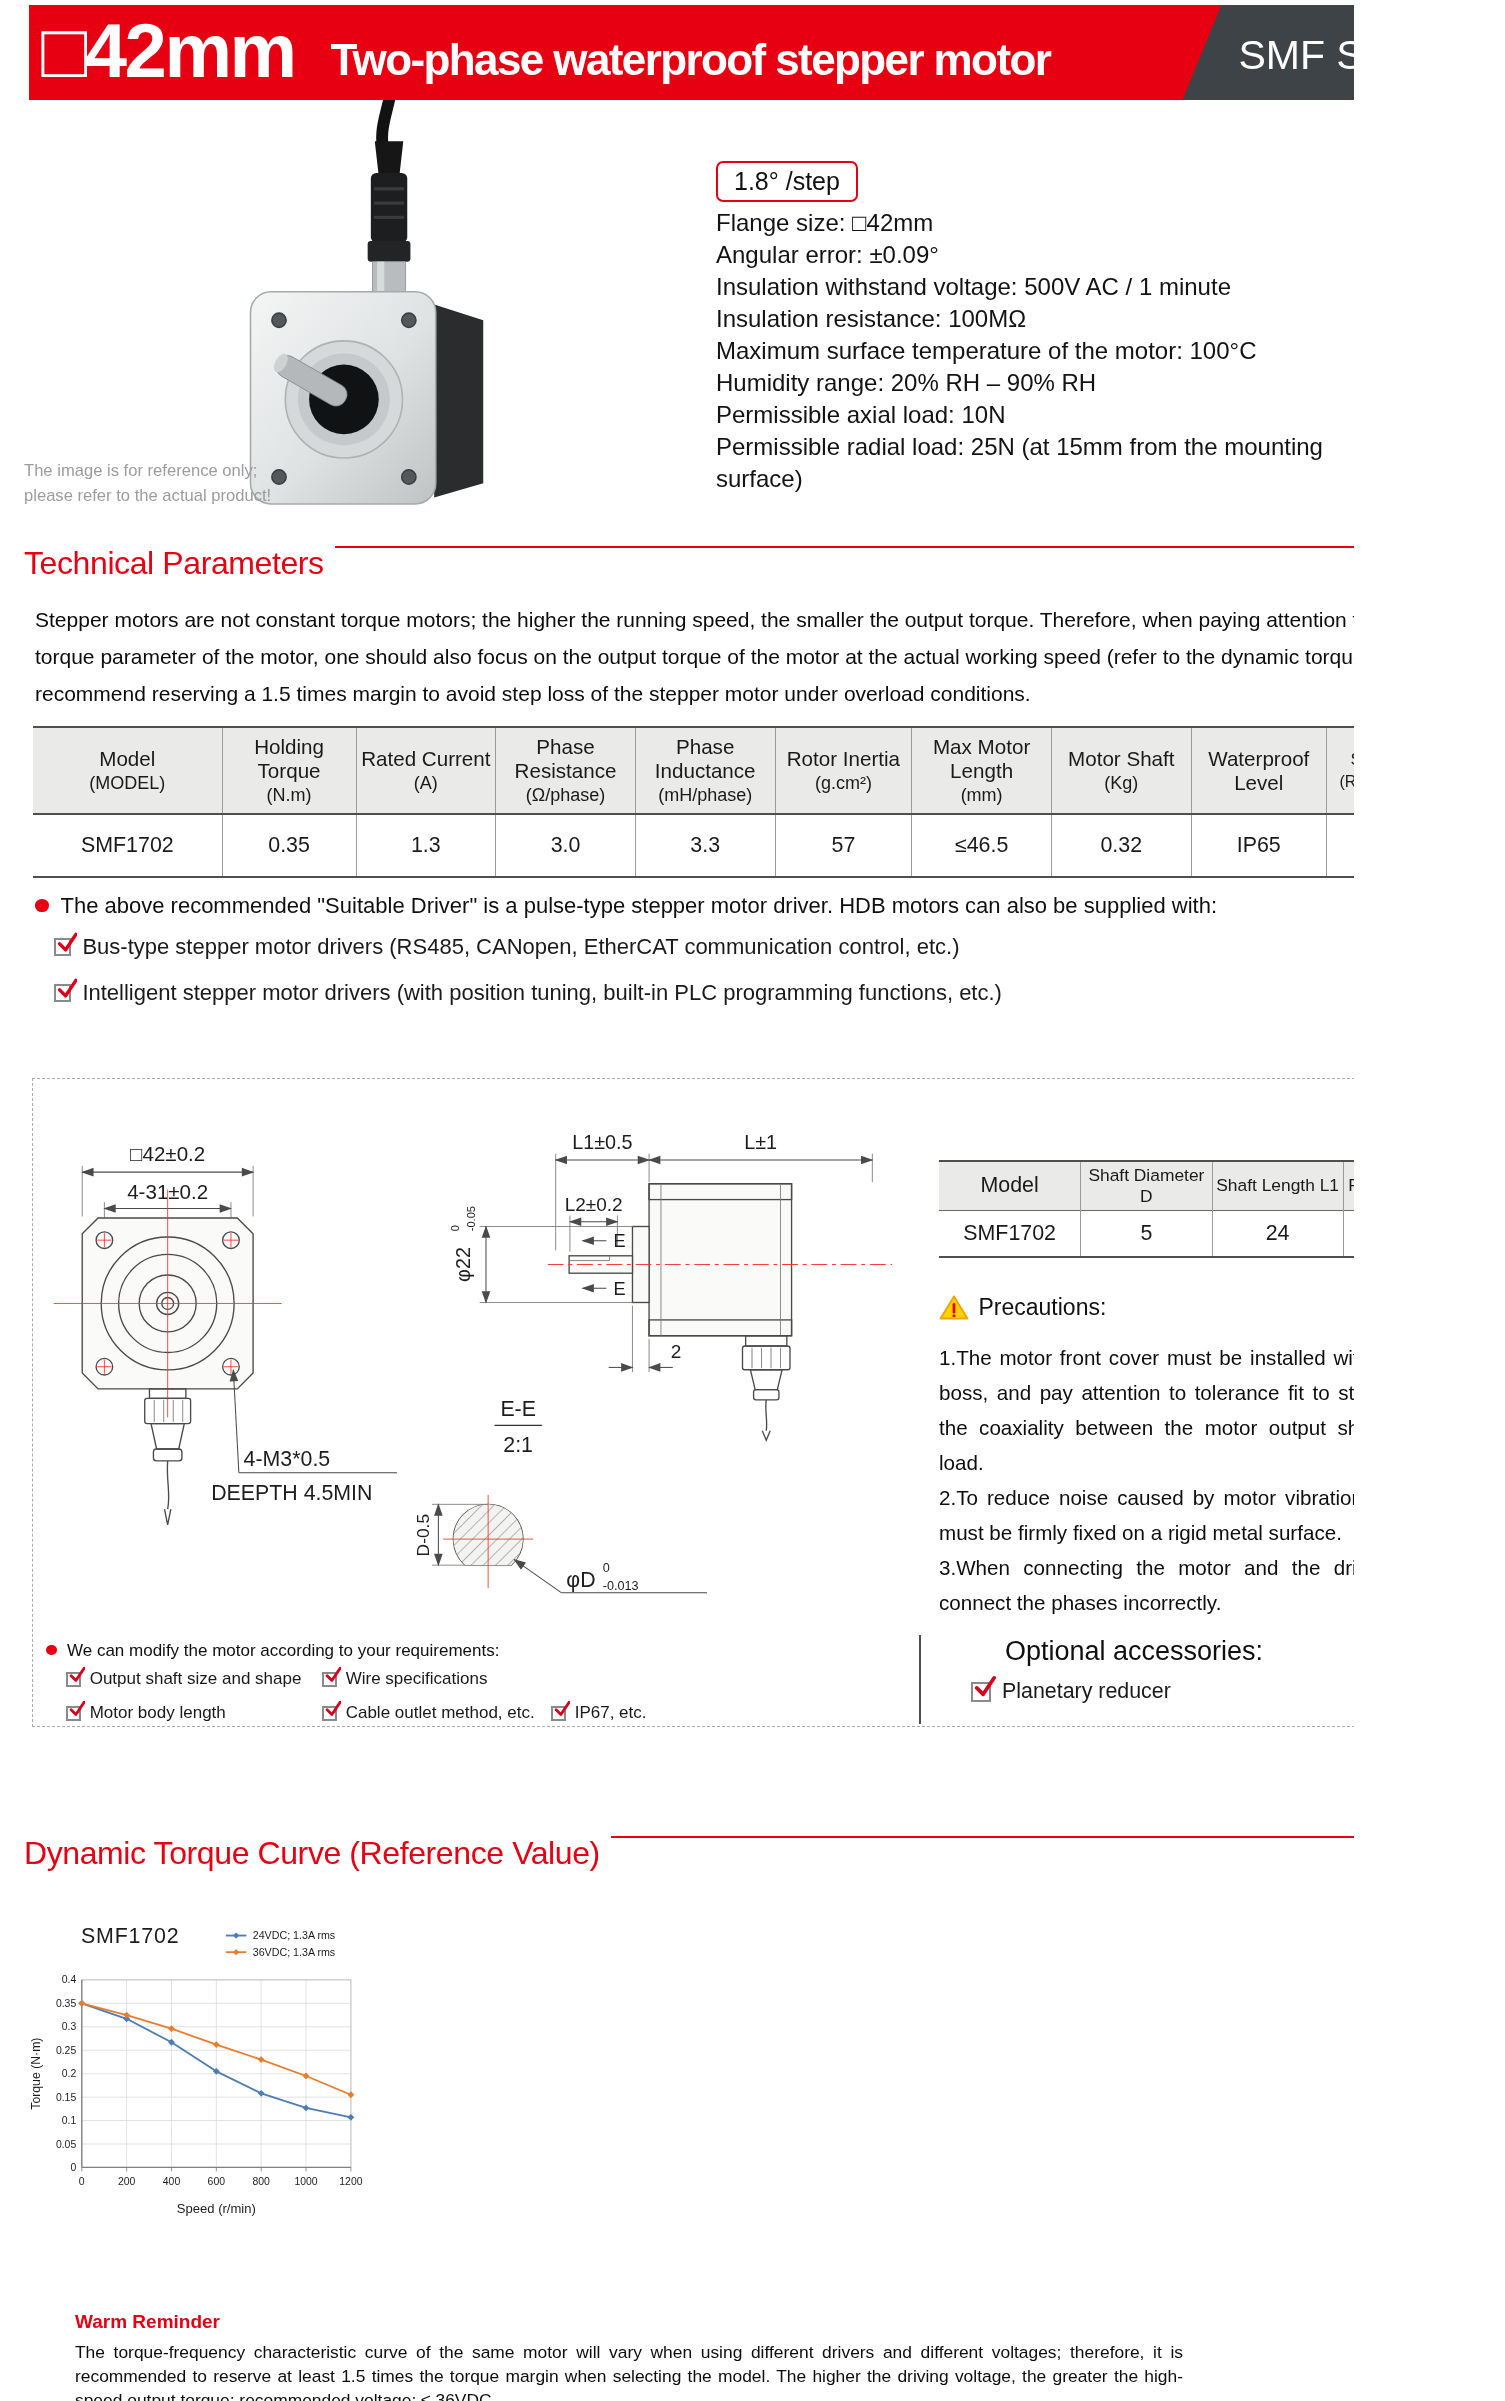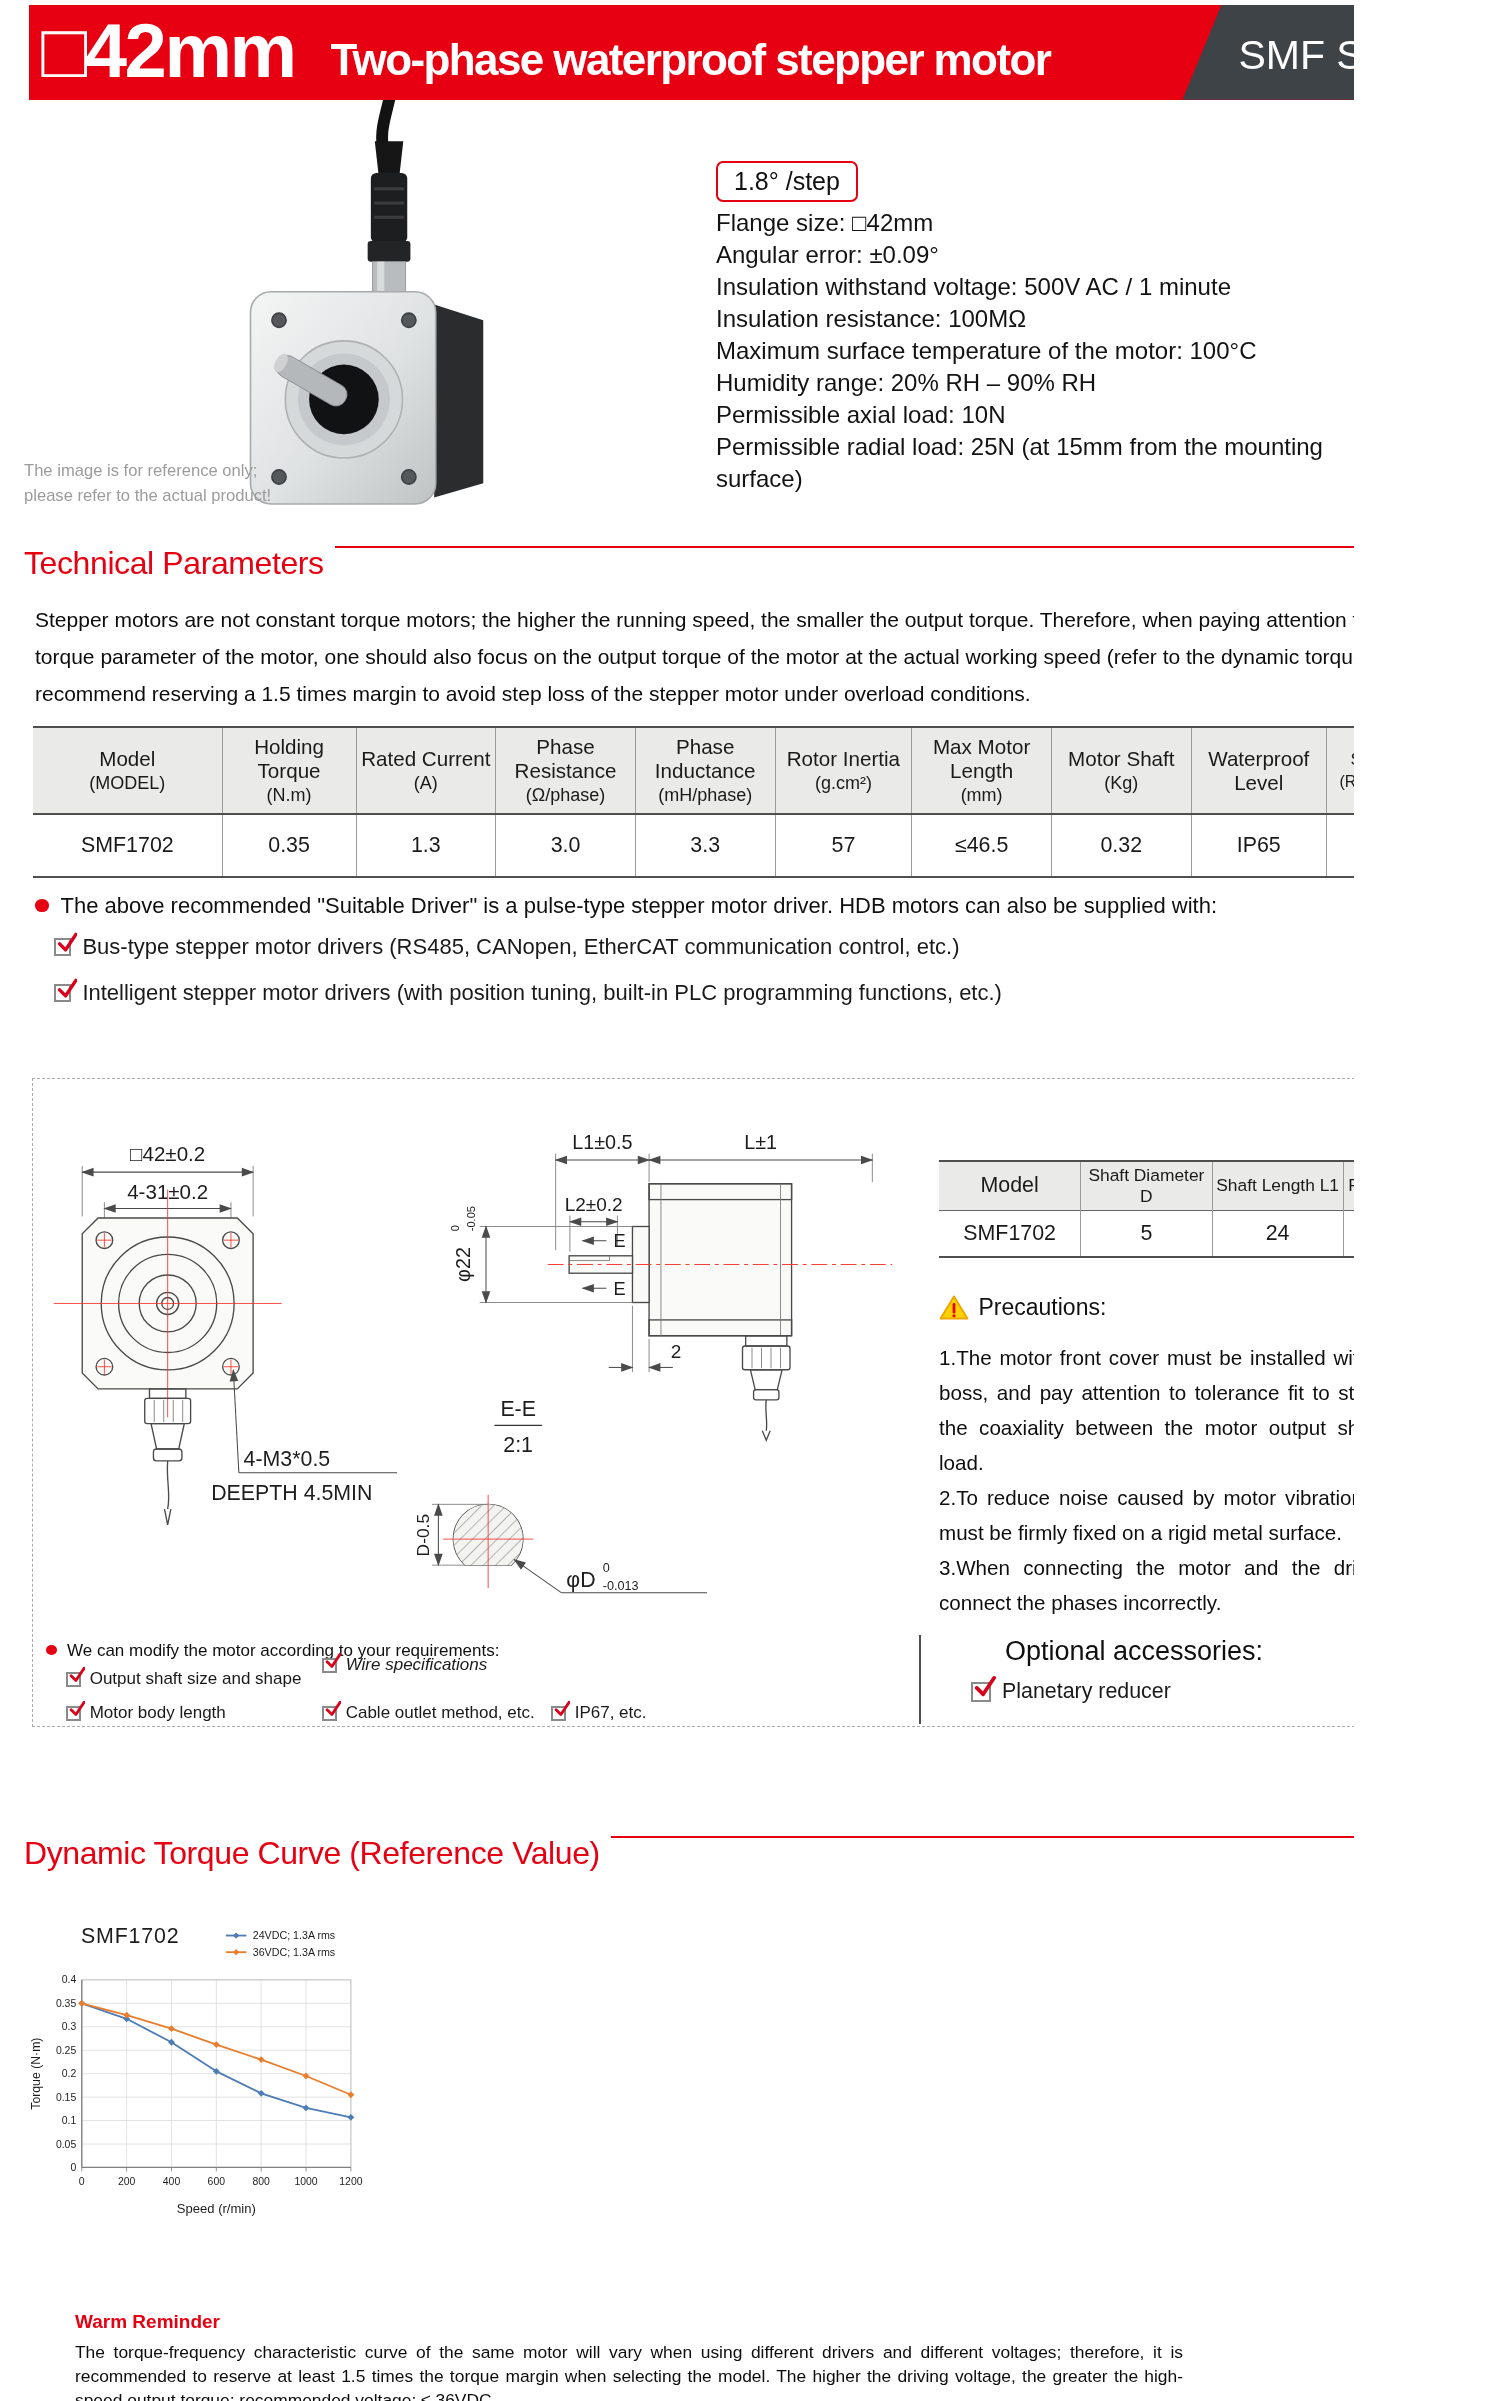--- a/index.html
+++ b/index.html
@@ -463,21 +463,21 @@
     </div>
     <div id="mod-items">
         <span class="cb cb-sm mod-item" style="left: 33px; top: 590px;">
           <span class="cbx">
             <svg viewBox="0 0 24 24">
               <path d="M3 13 L10 20 L22 2"></path>
             </svg>
           </span>
           <span class="cb-lbl">Output shaft size and shape</span>
         </span>
-        <span class="cb cb-sm mod-item" style="left: 289px; top: 576px; font-style: italic;">
+        <span class="cb cb-sm mod-item" style="left: 289px; top: 590px;">
           <span class="cbx">
             <svg viewBox="0 0 24 24">
               <path d="M3 13 L10 20 L22 2"></path>
             </svg>
           </span>
           <span class="cb-lbl">Wire specifications</span>
         </span>
         <span class="cb cb-sm mod-item" style="left: 33px; top: 624px;">
           <span class="cbx">
             <svg viewBox="0 0 24 24">

